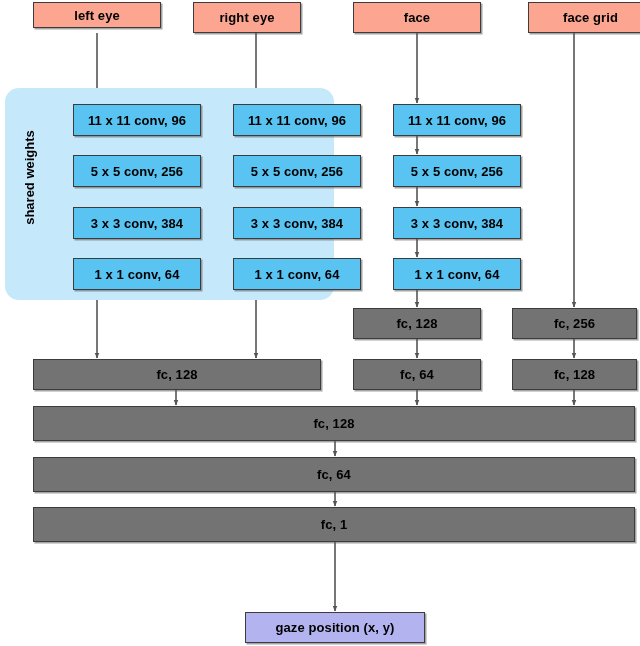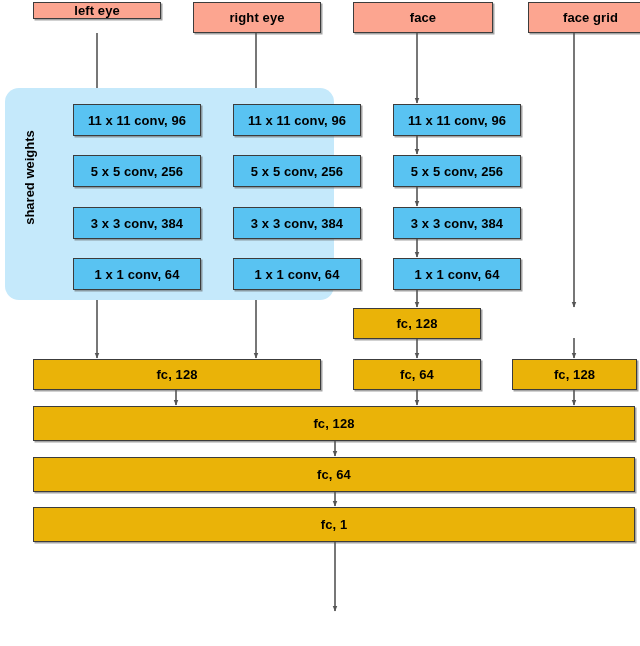--- a/index.html
+++ b/index.html
@@ -34,21 +34,21 @@
     font-size: 13px;
     font-weight: bold;
     color: #000000;
     letter-spacing: 0.1px;
     line-height: 1;
     white-space: nowrap;
     box-shadow: 1.5px 1.5px 0 rgba(90,90,90,0.55);
   }
   .node.input  { background: #fca590; }
   .node.conv   { background: #59c3f2; margin-left: 40px; }
-  .node.fc     { background: #eab308; }
+  .node.fc     { background: #737373; }
   .node.output { background: #b3b3f0; }
 
   #shared-panel {
     position: absolute;
     left: 5px;
     top: 88px;
     width: 329px;
     height: 212px;
     background: #c5e9fb;
     border-radius: 14px;
@@ -114,45 +114,47 @@
       <line x1="161" y1="171" x2="193" y2="171"></line>
       <line x1="161" y1="223" x2="193" y2="223"></line>
       <line x1="161" y1="274" x2="193" y2="274"></line>
     </g>
   </svg>
 
   <div id="shared-panel">
     <div id="shared-label">shared weights</div>
   </div>
 
-  <div class="node input" style="left:33px;  top:2px; width:128px; height:17px;">left eye</div>
-  <div class="node input" style="left:193px; top:2px; width:128px; height:31px;">right eye</div>
-  <div class="node input" style="left:353px; top:2px; width:140px; height:31px;">face</div>
+  <div class="node input" style="left:33px;  top:2px; width:128px; height:26px;">left eye</div>
+  <div class="node input" style="left:193px; top:2px; width:108px; height:31px;">right eye</div>
+  <div class="node input" style="left:353px; top:2px; width:128px; height:31px;">face</div>
   <div class="node input" style="left:512px; top:2px; width:125px; height:31px;margin-left:16px;">face grid</div>
 
   <div class="node conv" style="left:33px; top:104px; width:128px; height:32px;">11 x 11 conv, 96</div>
   <div class="node conv" style="left:33px; top:155px; width:128px; height:32px;">5 x 5 conv, 256</div>
   <div class="node conv" style="left:33px; top:207px; width:128px; height:32px;">3 x 3 conv, 384</div>
   <div class="node conv" style="left:33px; top:258px; width:128px; height:32px;">1 x 1 conv, 64</div>
 
   <div class="node conv" style="left:193px; top:104px; width:128px; height:32px;">11 x 11 conv, 96</div>
   <div class="node conv" style="left:193px; top:155px; width:128px; height:32px;">5 x 5 conv, 256</div>
   <div class="node conv" style="left:193px; top:207px; width:128px; height:32px;">3 x 3 conv, 384</div>
   <div class="node conv" style="left:193px; top:258px; width:128px; height:32px;">1 x 1 conv, 64</div>
 
   <div class="node conv" style="left:353px; top:104px; width:128px; height:32px;">11 x 11 conv, 96</div>
   <div class="node conv" style="left:353px; top:155px; width:128px; height:32px;">5 x 5 conv, 256</div>
   <div class="node conv" style="left:353px; top:207px; width:128px; height:32px;">3 x 3 conv, 384</div>
   <div class="node conv" style="left:353px; top:258px; width:128px; height:32px;">1 x 1 conv, 64</div>
 
   <div class="node fc" style="left:353px; top:308px; width:128px; height:31px;">fc, 128</div>
   <div class="node fc" style="left:353px; top:359px; width:128px; height:31px;">fc, 64</div>
 
+  <div class="node fc" style="left:512px; top:308px; width:125px; height:31px;">fc, 256</div>
   <div class="node fc" style="left:512px; top:359px; width:125px; height:31px;">fc, 128</div>
 
   <div class="node fc" style="left:33px; top:359px; width:288px; height:31px;">fc, 128</div>
 
   <div class="node fc" style="left:33px; top:406px; width:602px; height:35px;">fc, 128</div>
   <div class="node fc" style="left:33px; top:457px; width:602px; height:35px;">fc, 64</div>
   <div class="node fc" style="left:33px; top:507px; width:602px; height:35px;">fc, 1</div>
 
+  <div class="node output" style="left:245px; top:612px; width:180px; height:31px;">gaze position (x, y)</div>
 
 </div>
 
 </body></html>

